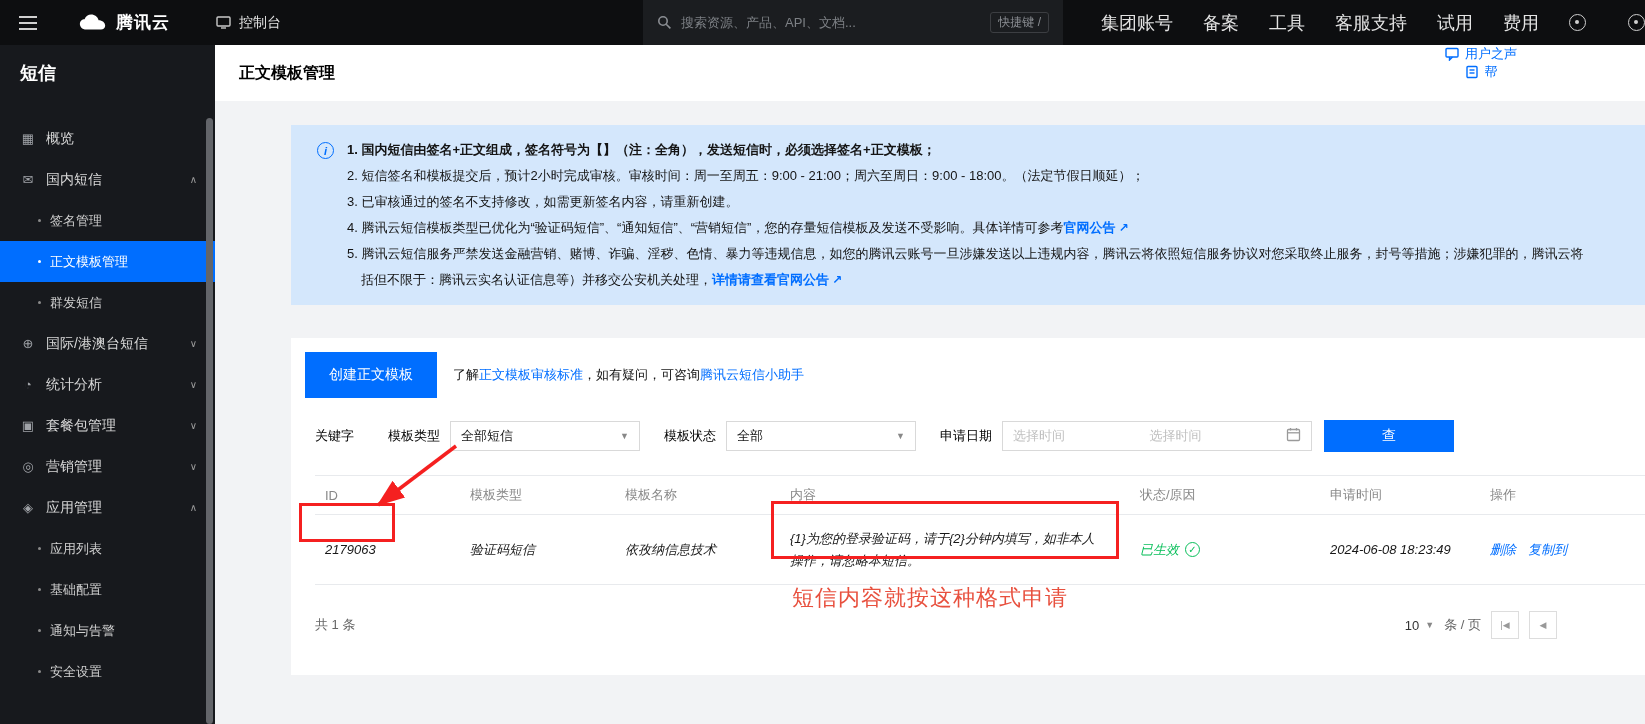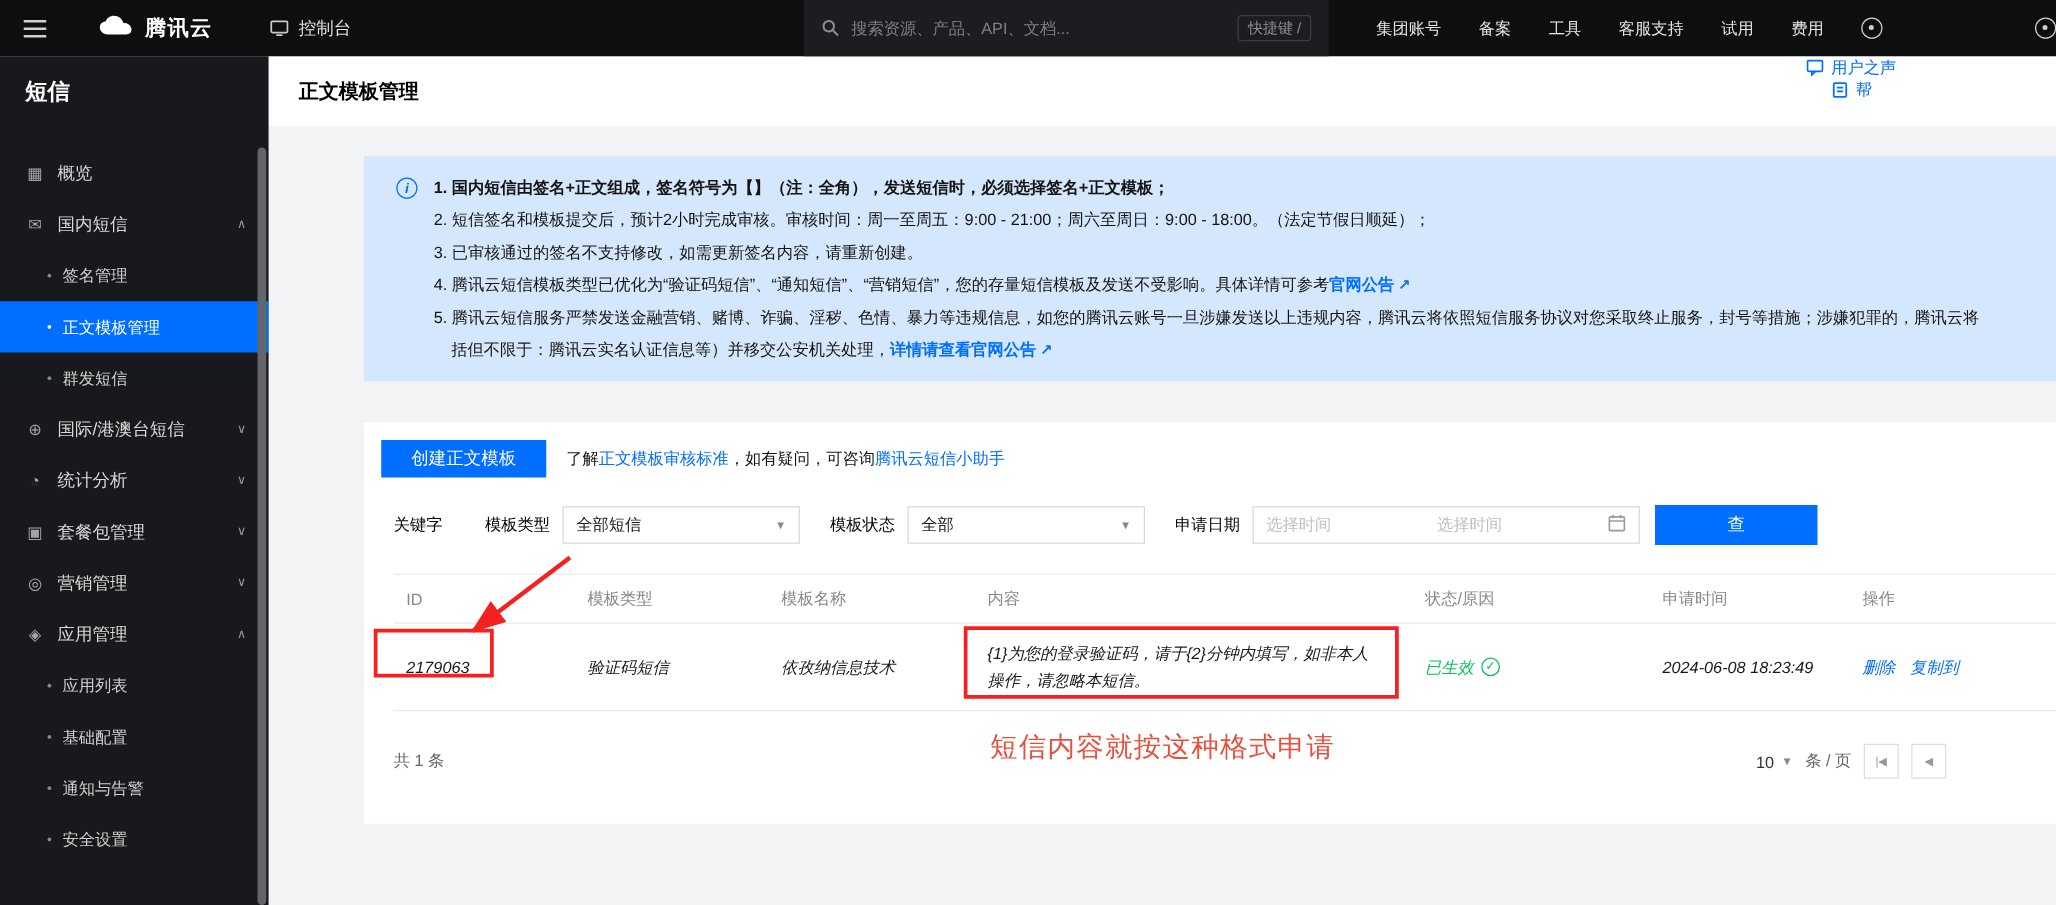--- a/index.html
+++ b/index.html
@@ -3,28 +3,28 @@
 <meta charset="utf-8">
 <style>
   * { margin:0; padding:0; box-sizing:border-box; }
   body { font-family:"Liberation Sans","DejaVu Sans",sans-serif; background:#fff; }
   .page { position:relative; width:1645px; height:724px; overflow:hidden; background:#f2f3f5; font-size:13px; color:#181818; }
 
   
   .topbar { position:absolute; top:0; left:0; right:0; height:45px; background:#0d0e10; display:flex; align-items:center; color:#e8e8e8; z-index:6; }
   .hamburger { width:56px; height:45px; display:flex; flex-direction:column; gap:4px; align-items:center; justify-content:center; cursor:pointer; }
   .hamburger i { display:block; width:18px; height:2px; background:#d0d0d0; }
-  .logo { display:flex; align-items:flex-start; margin-left:22px; gap:8px; cursor:pointer; }
+  .logo { display:flex; align-items:center; margin-left:22px; gap:8px; cursor:pointer; }
   .logo-text { font-size:17px; font-weight:bold; color:#fff; letter-spacing:1px; }
   .console { display:flex; align-items:center; gap:8px; margin-left:46px; color:#e0e0e0; font-size:14px; cursor:pointer; }
   .search { margin-left:362px; width:420px; height:45px; background:#1b1d20; display:flex; align-items:center; padding:0 14px; gap:9px; }
   .search-input { flex:1; background:transparent; border:none; outline:none; color:#cfcfcf; font-size:13px; }
   .search-input::placeholder { color:#7d8085; }
   .shortcut { border:1px solid #3c3e42; border-radius:3px; padding:1px 7px; color:#8b8e93; font-size:12px; white-space:nowrap; }
-  .tb-nav { display:flex; align-items:flex-end; gap:30px; margin-left:38px; font-size:13px; }
+  .tb-nav { display:flex; align-items:flex-end; gap:30px; margin-left:38px; font-size:18px; }
   .tb-link { color:#e3e3e3; cursor:pointer; white-space:nowrap; }
   .ic-circle { width:17px; height:17px; border:1.5px solid #cfcfcf; border-radius:50%; margin-left:30px; position:relative; cursor:pointer; flex:none; }
   .ic-circle::after { content:""; position:absolute; left:5px; top:5px; width:4px; height:4px; border-radius:50%; background:#cfcfcf; }
   .ic-cut { position:absolute; left:1628px; top:14px; margin:0; }
 
   
   .sidebar { position:absolute; top:45px; left:0; width:215px; bottom:0; background:#17191d; overflow:hidden; }
   .sb-title { height:56px; line-height:56px; padding-left:20px; font-size:18px; font-weight:bold; color:#fff; }
   .sb-menu { padding-top:17px; }
   .sb-item { height:41px; display:flex; align-items:center; padding-left:20px; color:#d8d8d8; font-size:14px; cursor:pointer; }
@@ -48,21 +48,21 @@
   .notice { position:relative; background:#d4e7fc; padding:12px 20px 12px 56px; line-height:26px; color:#141414; white-space:nowrap; overflow:hidden; font-size:13px; }
   .notice-ic { position:absolute; left:26px; top:17px; width:17px; height:17px; border-radius:50%; border:1.5px solid #006eff; color:#006eff; font-size:11px; font-weight:bold; font-style:italic; display:flex; align-items:center; justify-content:center; }
   .notice-line.indent { padding-left:14px; }
   .seg-bold { font-weight:bold; }
   .seg-link { color:#006eff; font-weight:bold; cursor:pointer; text-decoration:none; }
   .ext-ic { color:#006eff; font-size:12px; margin-left:3px; font-weight:bold; }
 
   
   .card { background:#fff; margin-top:33px; padding:14px 0 36px 24px; position:relative; }
   .toolbar { display:flex; align-items:center; margin-left:-10px; }
-  .btn-primary { background:#006eff; color:#fff; border:none; height:30px; padding:0 24px; font-size:14px; cursor:pointer; font-family:inherit; }
+  .btn-primary { background:#006eff; color:#fff; border:none; height:46px; padding:0 24px; font-size:14px; cursor:pointer; font-family:inherit; }
   .tip { margin-left:16px; font-size:13px; color:#141414; }
   .tip .seg-link { font-weight:normal; }
 
   .filters { display:flex; align-items:center; margin-top:22px; }
   .f-group { display:flex; align-items:center; margin-right:24px; }
   .f-label { color:#000; margin-right:10px; white-space:nowrap; }
   .f-input { width:195px; height:30px; border:1px solid #d9d9d9; padding:0 10px; font-size:13px; color:#333; outline:none; font-family:inherit; }
   .f-input::placeholder { color:#bfbfbf; }
   .f-select { width:190px; height:30px; border:1px solid #d9d9d9; background:#fff; display:flex; align-items:center; justify-content:space-between; padding:0 10px; cursor:pointer; }
   .caret { color:#888; font-size:9px; }

